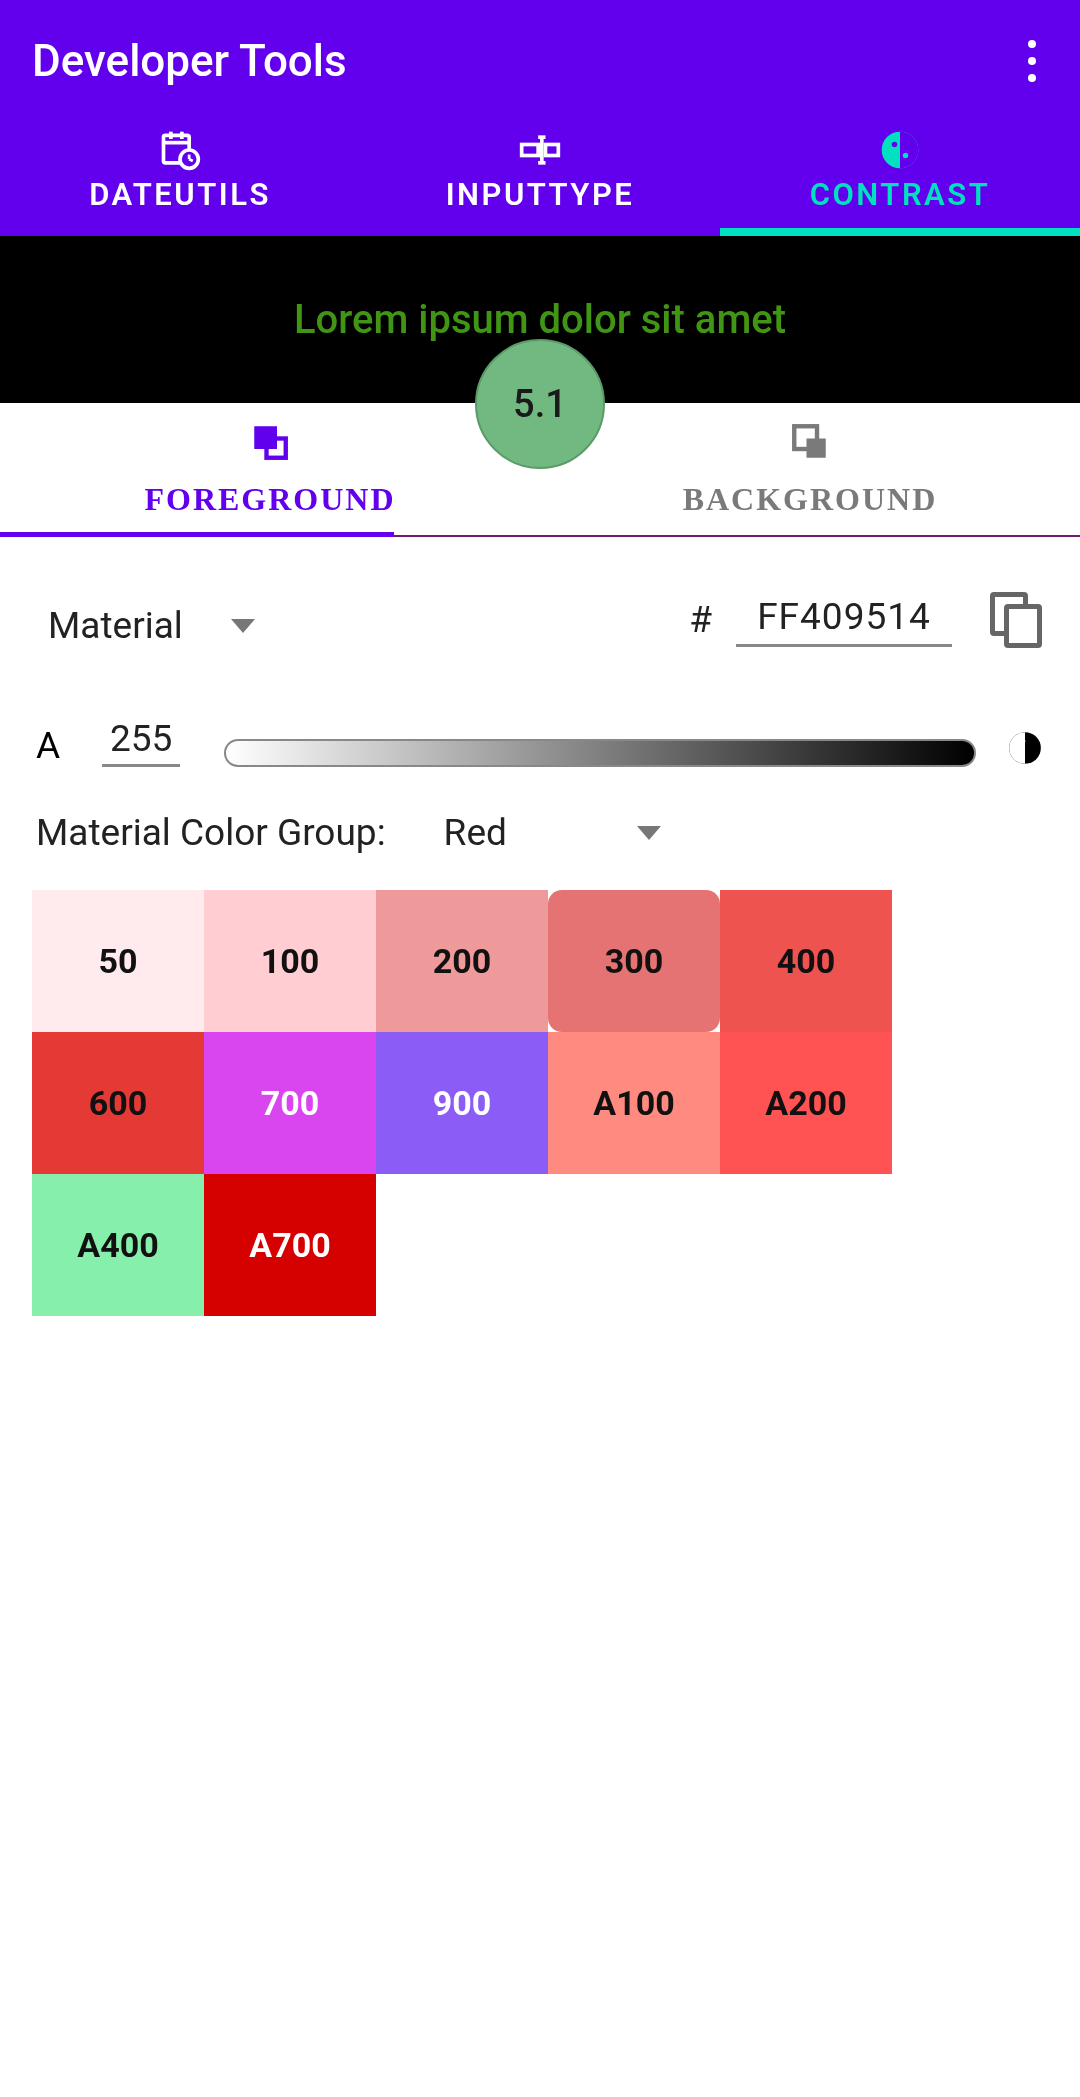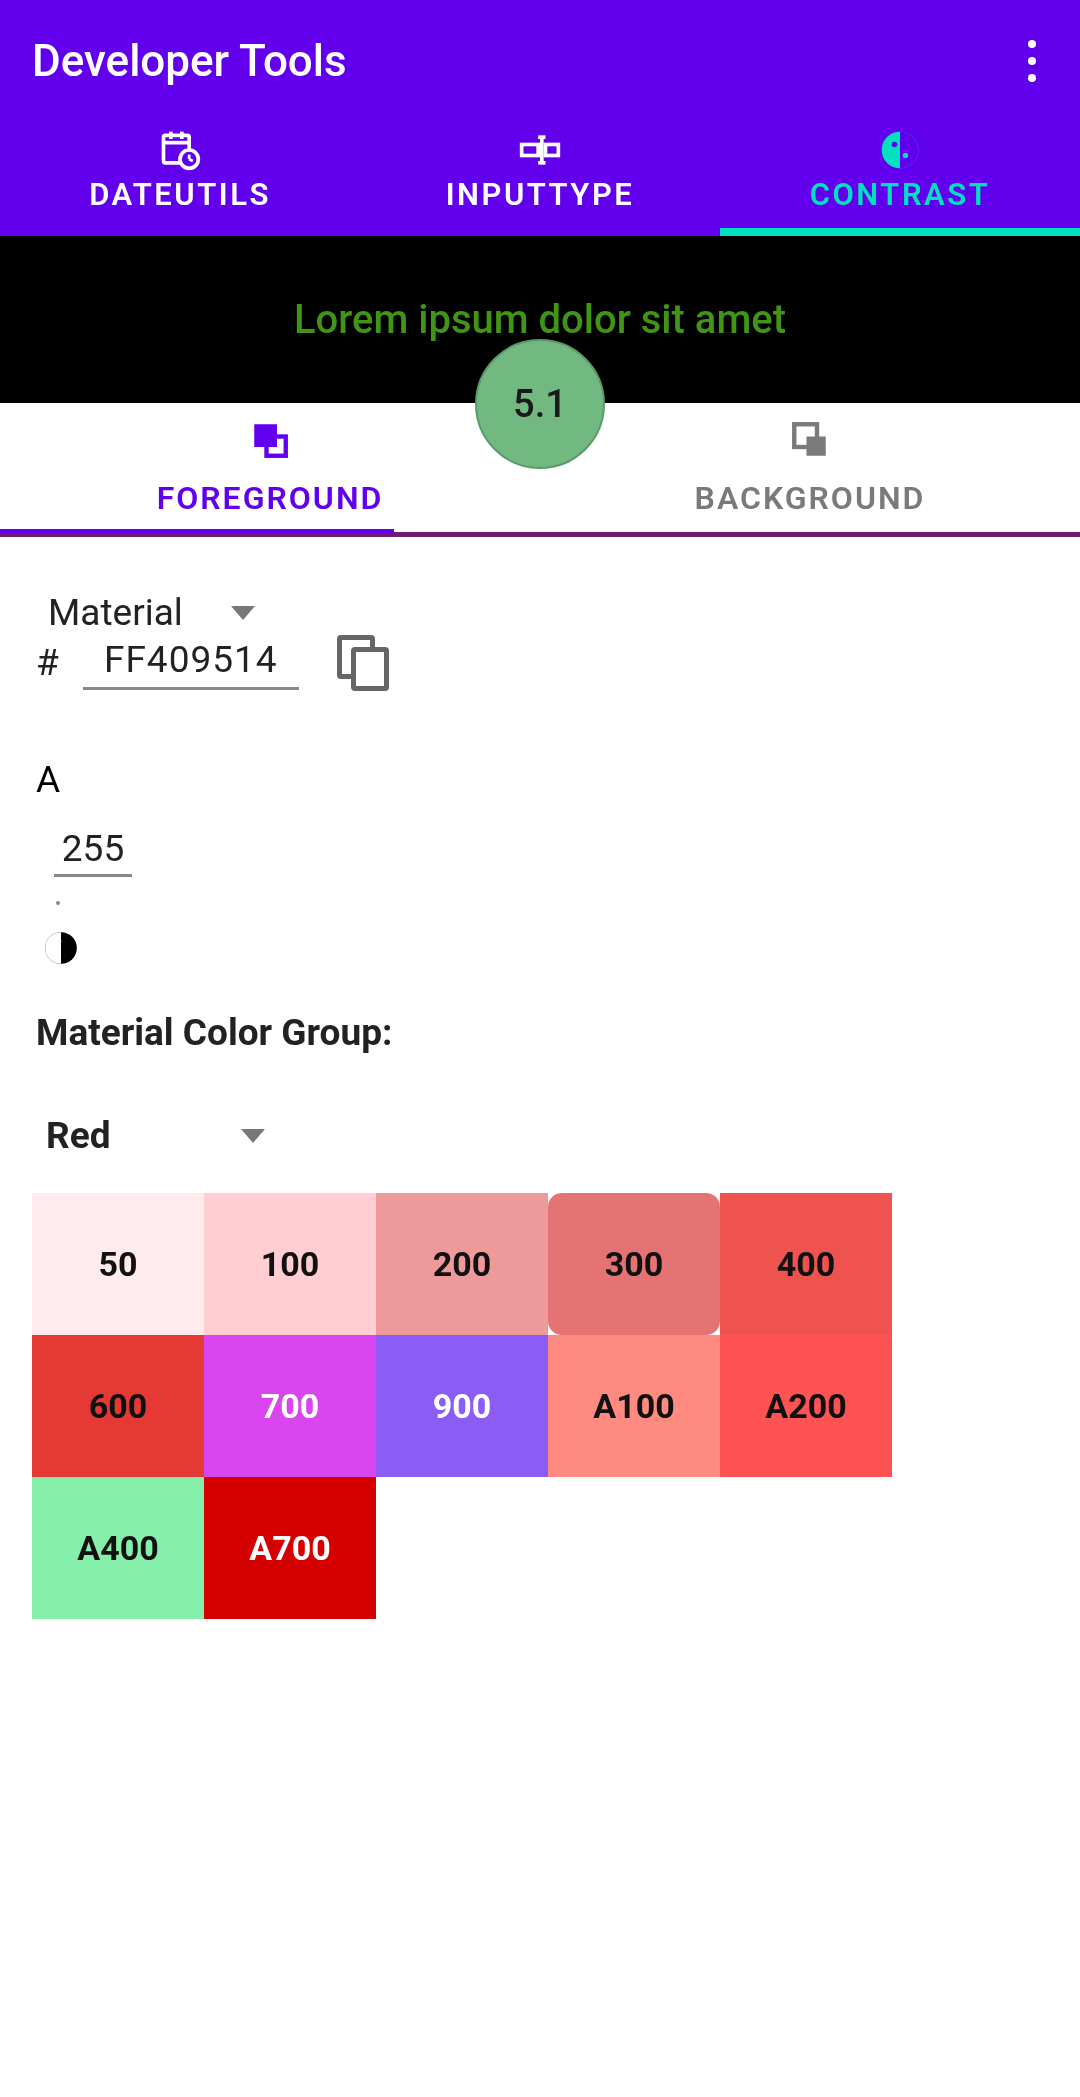--- a/index.html
+++ b/index.html
@@ -81,21 +81,22 @@
     font-weight: 500;
     color: #409514;
   }
   
   .sub-tabs-wrap {
     position: relative;
   }
   .sub-tabs {
     display: flex;
     height: 134px;
-    border-bottom: 5px solid #701a75;
+    border-bottom: 2px solid #701a75;
+    font-family: Liberation Serif, serif;
   }
   .sub-tab {
     flex: 1;
     display: flex;
     flex-direction: column;
     align-items: center;
     justify-content: center;
     gap: 18px;
     font-size: 32px;
     font-weight: 600;
@@ -127,21 +128,21 @@
     border: 2px solid #5a9b68;
     display: flex;
     align-items: center;
     justify-content: center;
     font-size: 38px;
     font-weight: 500;
     color: #1a1a1a;
   }
   
   .content { padding: 48px 36px 0 36px; }
-  .row { display: flex; align-items: flex-start; flex-direction: column; }
+  .row { display: flex; align-items: flex-end; }
   
   .palette-row {
     justify-content: space-between;
     margin-bottom: 68px;
     margin-top: 6px;
   }
   .palette-dd {
     display: flex;
     align-items: center;
     gap: 48px;
@@ -208,23 +209,22 @@
     flex: 1;
     height: 28px;
     border-radius: 14px;
     border: 2px solid #888;
     background: linear-gradient(to right, #ffffff, #000000);
     margin-left: 20px;
   }
   .invert-icon { margin-left: 6px; }
   
   .group-row {
-    gap: 60px;
+    gap: 48px;
     margin-bottom: 36px;
-    font-weight: bold;
   }
   .group-label { font-size: 37px; color: #222; }
   .group-dd {
     display: flex;
     align-items: center;
     gap: 130px;
     font-size: 37px;
     color: #222;
     margin-left: 10px;
   }

